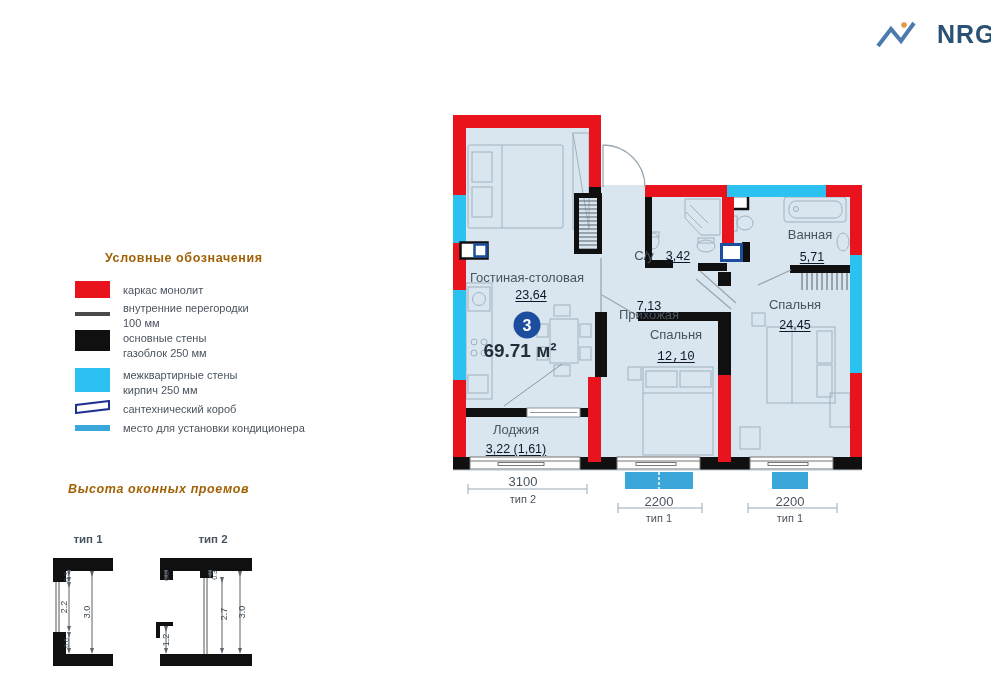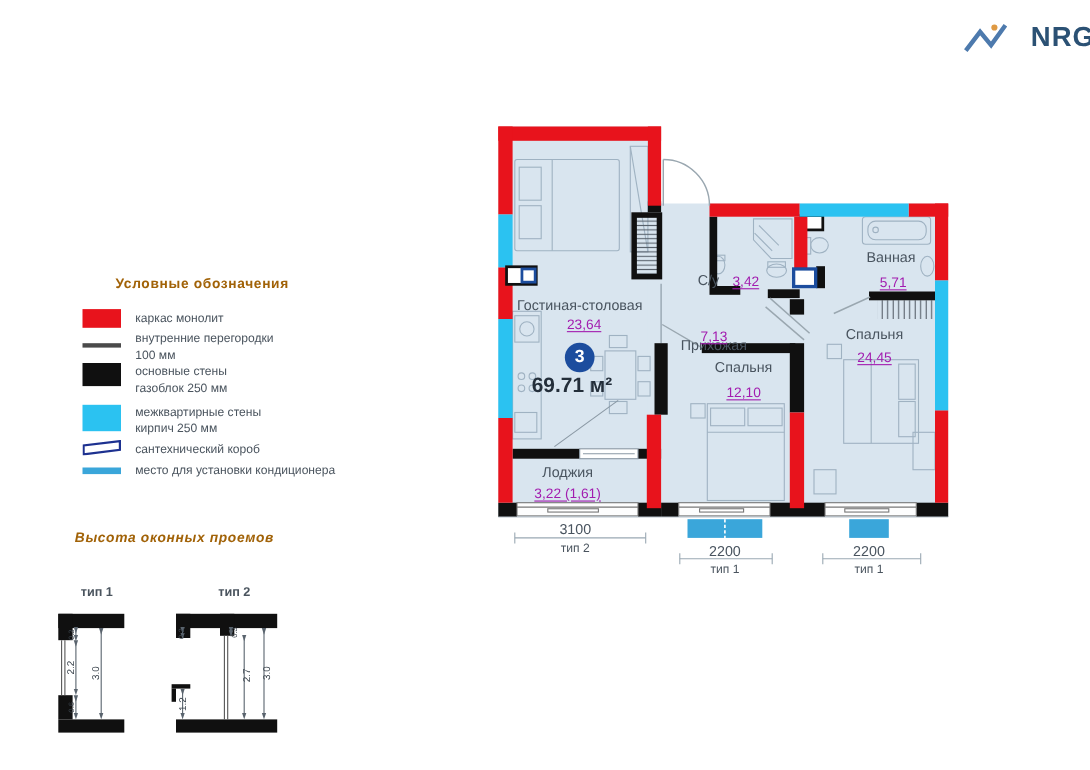--- a/index.html
+++ b/index.html
@@ -8,21 +8,21 @@
   .abs{position:absolute;}
   
   .logo{position:absolute;left:874px;top:16px;display:flex;align-items:center;}
   .logo-text{font-size:25px;font-weight:800;color:#2b5174;letter-spacing:1px;margin-left:21px;}
   
   .sec-title{position:absolute;font-size:12.5px;font-weight:700;color:#a16207;letter-spacing:.6px;white-space:nowrap;}
   .chip{position:absolute;left:75px;width:35px;}
   .li-label{position:absolute;left:123px;font-size:11px;line-height:15px;color:#4a545e;white-space:nowrap;}
   
   .plabel{position:absolute;transform:translate(-50%,-50%);font-size:13px;color:#49545f;white-space:nowrap;}
-  .parea{position:absolute;transform:translate(-50%,-50%);font-size:12.5px;color:#a21caf;
+  .parea{position:absolute;transform:translate(-50%,-50%);font-size:12.5px;color:#0f172a;
          text-decoration:underline;text-underline-offset:2px;white-space:nowrap;}
   .badge{position:absolute;transform:translate(-50%,-50%);width:27px;height:27px;border-radius:50%;
          background:#1c4d9e;color:#fff;font-size:16px;font-weight:700;display:flex;
          align-items:center;justify-content:center;}
   .total{position:absolute;transform:translate(-50%,-50%);font-size:19px;font-weight:700;color:#232e3a;white-space:nowrap;}
   .dimnum{position:absolute;transform:translate(-50%,-50%);font-size:13px;color:#49545f;white-space:nowrap;text-align:center;}
   .dimtype{position:absolute;transform:translate(-50%,-50%);font-size:11px;color:#4a545e;white-space:nowrap;}
   
   .vlab{position:absolute;transform:translate(-50%,-50%) rotate(-90deg);font-size:9px;color:#3c454e;white-space:nowrap;}
   .vlab.small{font-size:7px;}
@@ -311,21 +311,21 @@
   <div class="plabel" style="left:644px;top:233px;margin-top:22px;">С/у</div>
   <div class="parea" style="left:678px;top:256px;">3,42</div>
 
   <div class="plabel" style="left:810px;top:234px;">Ванная</div>
   <div class="parea" style="left:812px;top:257px;">5,71</div>
 
   <div class="plabel" style="left:795px;top:304px;">Спальня</div>
   <div class="parea" style="left:795px;top:325px;">24,45</div>
 
   <div class="plabel" style="left:676px;top:334px;">Спальня</div>
-  <div class="parea" style="left:676px;top:357px;">12,10</div>
+  <div class="parea" style="left:676px;top:357px;font-family:Liberation Mono, monospace;">12,10</div>
 
   <div class="plabel" style="left:516px;top:429px;">Лоджия</div>
   <div class="parea" style="left:516px;top:449px;">3,22 (1,61)</div>
 
   <div class="dimnum" style="left:523px;top:481px;">3100</div>
   <div class="dimtype" style="left:523px;top:499px;">тип 2</div>
 
   <div class="dimnum" style="left:659px;top:501px;">2200</div>
   <div class="dimtype" style="left:659px;top:518px;">тип 1</div>
 

